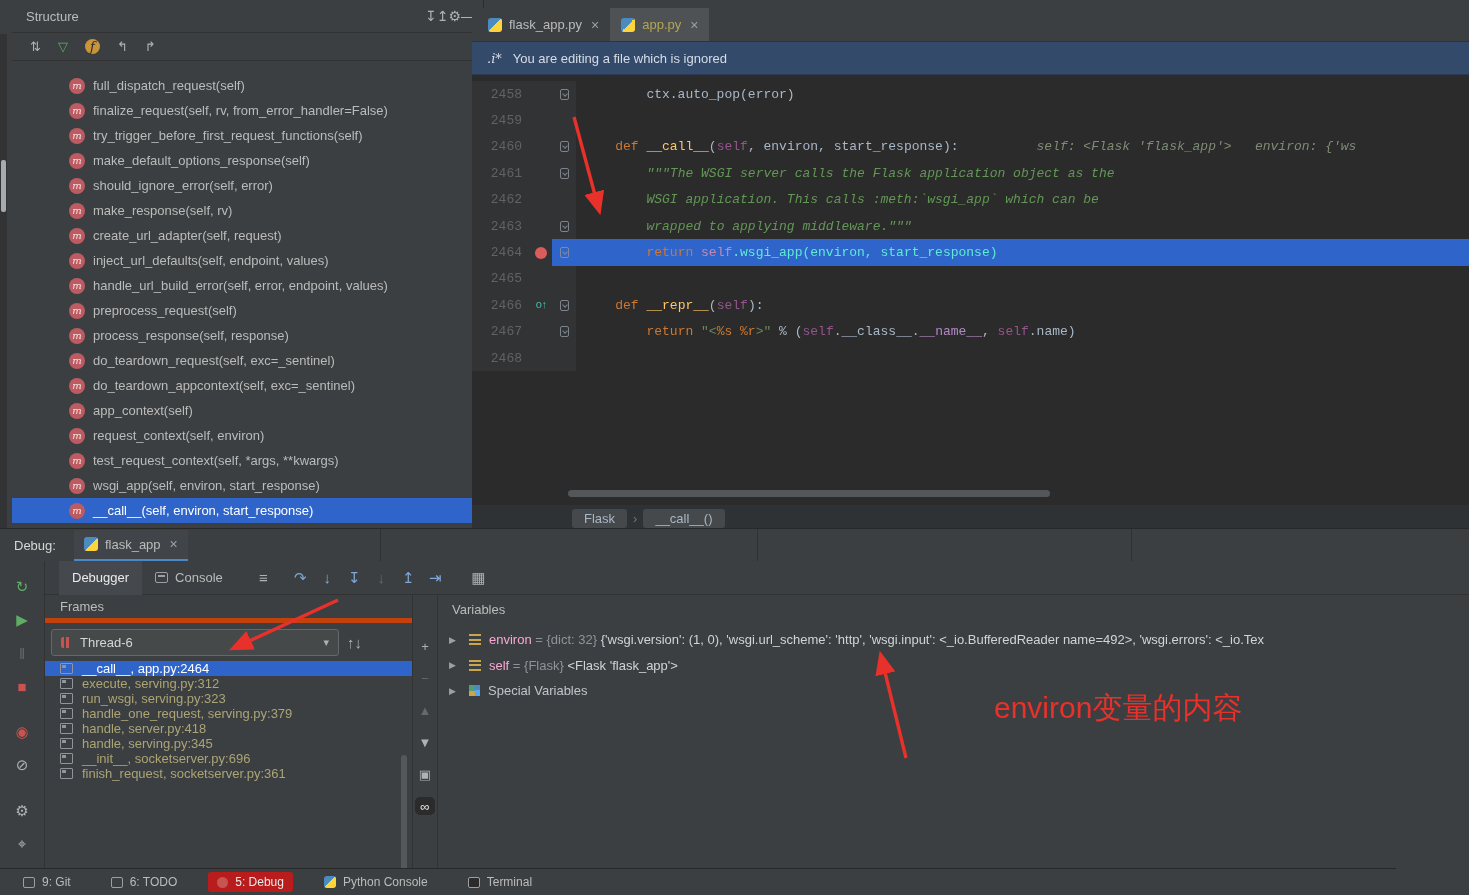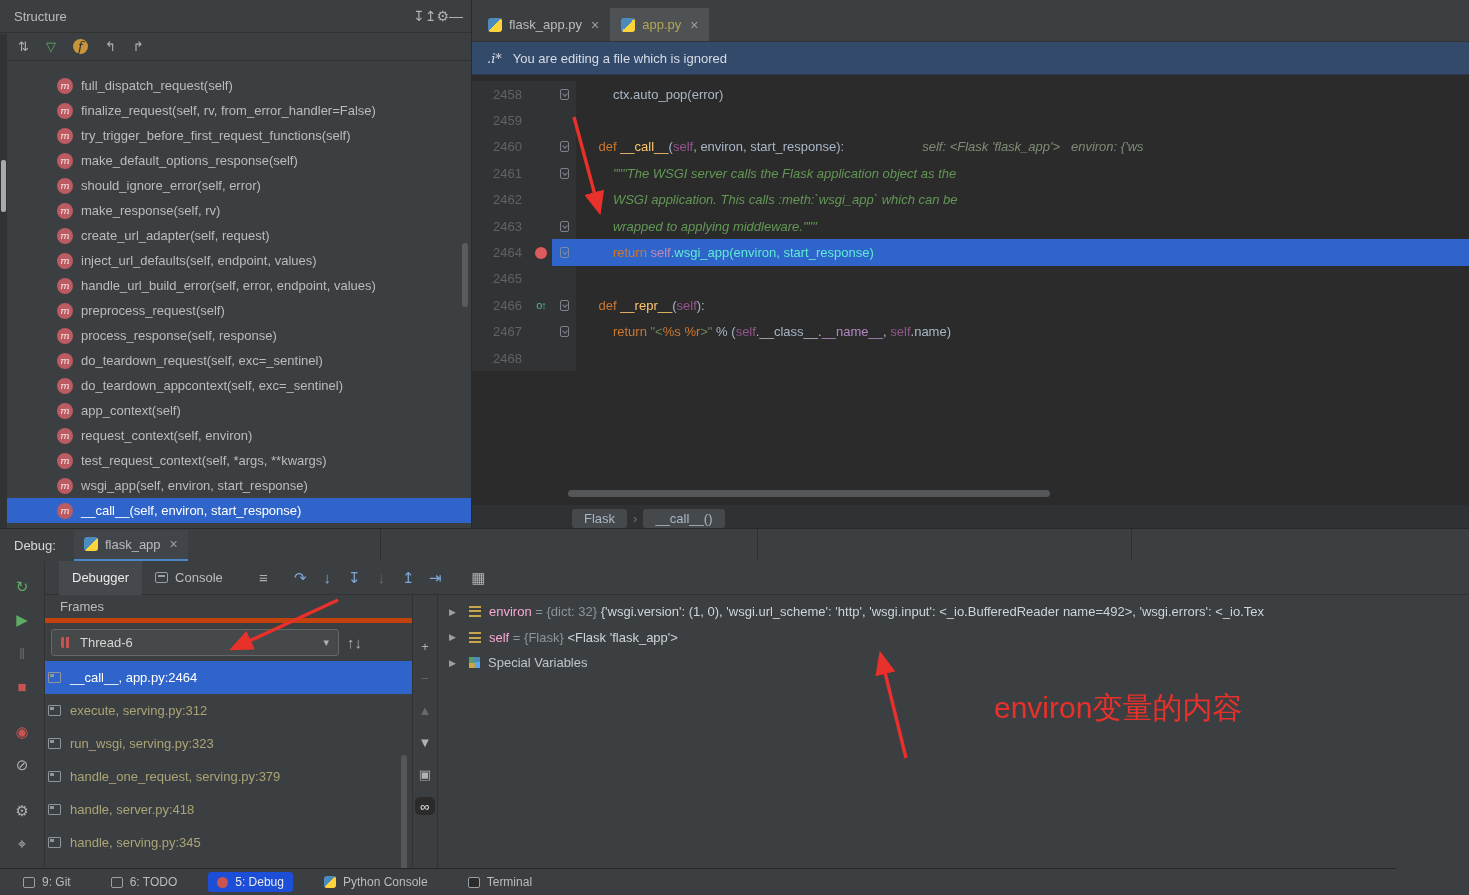--- a/index.html
+++ b/index.html
@@ -1,21 +1,21 @@
 <!DOCTYPE html>
 <html><head>
 <meta charset="utf-8">
 <style>
   *{margin:0;padding:0;box-sizing:border-box}
   html,body{width:1469px;height:895px;overflow:hidden;background:#3c3f41;
     font-family:"Liberation Sans",sans-serif}
   #app{position:relative;width:1469px;height:895px;font-size:13px;color:#bbbbbb}
 
   
-  #structure{position:absolute;left:0;top:0;width:472px;height:528px;background:#3c3f41;border-right:1px solid #2b2b2b}
+  #structure{position:absolute;left:12px;top:0;width:472px;height:528px;background:#3c3f41;border-right:1px solid #2b2b2b}
   #structure-header{height:33px;display:flex;align-items:center;padding:0 8px 0 14px;border-bottom:1px solid #323232}
   #structure-header .spacer{flex:1}
   .hicon{width:27px;text-align:center;color:#afb1b3;font-size:14px}
   #structure-toolbar{height:28px;display:flex;align-items:center;gap:17px;padding-left:18px;border-bottom:1px solid #323232}
   #structure-toolbar .ticon{font-size:13px}
   .t-gray{color:#afb1b3}.t-dim{color:#67696b}.t-blue{color:#7ea7d8}
   .t-green{color:#5fad65}.t-red{color:#c75450}
   .badge-f{background:#c9953b;color:#2b2b2b;width:15px;height:15px;border-radius:50%;
     display:inline-flex;align-items:center;justify-content:center;font-size:11px;font-style:italic;
     font-family:"DejaVu Serif",serif}
@@ -35,21 +35,21 @@
   .etab{display:flex;align-items:center;gap:7px;padding:0 11px;color:#bbbbbb}
   .etab.active{background:#4e5254}
   .etab.ignored .etab-label{color:#b3a555}
   .pyico{width:14px;height:14px;border-radius:3px;flex:none;
     background:linear-gradient(135deg,#4b8bbe 0 50%,#ffd43b 50% 100%)}
   .tab-close{color:#9da0a3;font-size:14px;margin-left:2px}
   #banner{height:33px;background:#344a6b;border-bottom:1px solid #2b3a52;display:flex;align-items:center;gap:11px;padding-left:15px;color:#d6dde6}
   #banner-icon{font-style:italic;font-family:"DejaVu Serif",serif}
 
   #code{position:absolute;top:67px;left:0;right:0;height:416px;background:#2b2b2b;
-    font-family:Liberation Sans, sans-serif;font-size:13px;padding-top:6px;overflow:hidden}
+    font-family:Liberation Mono, monospace;font-size:13px;padding-top:6px;overflow:hidden}
   .code-line{display:flex;height:26.4px}
   .ln{width:58px;flex:none;background:#313335;color:#606366;display:flex;align-items:center;justify-content:flex-end;padding-right:8px}
   .lnmark{width:22px;flex:none;background:#313335;display:flex;align-items:center;justify-content:center}
   .istrip{width:24px;flex:none;background:#313335;display:flex;align-items:center;justify-content:center}
   .line-body{flex:1;display:flex;align-items:center;white-space:pre;overflow:hidden;padding-left:8px}
   .code-line.current .istrip,.code-line.current .line-body{background:#2f65ca}
   .seg.plain{color:#a9b7c6}
   .seg.kw{color:#cc7832}
   .seg.fn{color:#ffc66b}
   .seg.self{color:#94558d}
@@ -96,21 +96,21 @@
   #frames{position:absolute;left:45px;top:34px;width:368px;bottom:0;border-right:1px solid #323232;overflow:hidden}
   #frames-title{height:28px;display:flex;align-items:center;padding-left:15px;border-bottom:5px solid #c2410c}
   #thread-row{height:38px;display:flex;align-items:center;gap:8px;padding-left:6px}
   #thread-select{width:288px;height:27px;background:#45494a;border:1px solid #646869;border-radius:3px;
     display:flex;align-items:center;gap:8px;padding:0 9px;color:#d6d6d6}
   .thread-ico{width:11px;height:11px;flex:none;border-radius:2px;
     background:linear-gradient(90deg,#c75450 0 3px,#45494a 3px 5px,#c75450 5px 8px,#45494a 8px)}
   #thread-select .dd{margin-left:auto;color:#afb1b3;font-size:11px}
   .frame-nav{color:#afb1b3;font-size:15px;width:24px;text-align:center}
   #frames-list{position:absolute;left:0;right:0;top:66px;bottom:0;overflow:hidden}
-  .frame-row{height:33px;display:flex;align-items:center;gap:9px;padding-left:3px;color:#aba475;white-space:nowrap}
+  .frame-row{height:15px;display:flex;align-items:center;gap:9px;padding-left:15px;color:#aba475;white-space:nowrap}
   .frame-row.selected{background:#2f65ca;color:#ffffff}
   .frame-ico{width:13px;height:11px;flex:none;border:1px solid #8f959a;border-radius:1px;position:relative}
   .frame-ico::after{content:"";position:absolute;left:1px;top:1px;width:4px;height:3px;background:#8f959a}
   #frames-scrollbar{position:absolute;right:5px;top:160px;width:6px;height:176px;background:#55585a;border-radius:3px}
 
   #watch-strip{position:absolute;left:413px;top:34px;width:25px;bottom:0;border-right:1px solid #323232;
     display:flex;flex-direction:column;align-items:center;padding-top:42px;gap:14px}
   #watch-strip .ticon{font-size:13px;width:20px;height:18px;display:flex;align-items:center;justify-content:center}
   .t-active{color:#e8e8e8;background:#2b2b2b;border-radius:5px}
 
@@ -125,21 +125,21 @@
   .var-eq,.var-type{color:#8c949c}
   .var-value{color:#cfd4d8}
   .sv-ico{width:11px;height:11px;margin:0 8px 0 4px;flex:none;
     background:conic-gradient(#4e8ab8 0 25%,#56a8f0 0 50%,#c9a64a 0 75%,#55a06a 0)}
   .var-special{color:#c0c5ca}
 
   
   #statusbar{position:absolute;left:0;bottom:0;width:1396px;height:27px;background:#3c3f41;border-top:1px solid #282828;
     display:flex;align-items:center;gap:22px;padding-left:14px;font-size:12px;color:#bbbbbb}
   .sb-item{display:flex;align-items:center;gap:7px;padding:3px 9px;border-radius:3px}
-  .sb-item.active{background:#1d4ed8;color:#e9e9e9}
+  .sb-item.active{background:#b91c1c;color:#e9e9e9}
   .sb-ico{width:12px;height:11px;border:1px solid #9da0a3;border-radius:2px;flex:none}
   .sb-ico.ico-debug{background:#c75450;border:none;border-radius:50%;width:11px;height:11px}
   .sb-ico.ico-python{background:linear-gradient(135deg,#4b8bbe 0 50%,#ffd43b 50% 100%);border:none;border-radius:3px;width:12px;height:12px}
   .sb-ico.ico-terminal{background:#2b2b2b}
 
   
   #annotations-svg{position:absolute;left:0;top:0;z-index:60;pointer-events:none}
   #annotation-text{position:absolute;left:994px;top:688px;z-index:60;pointer-events:none;
     font-size:30px;color:#e8312a}
 </style>
@@ -440,20 +440,21 @@
       </div>
       <div id="watch-strip">
           <span class="ticon t-gray">+</span>
           <span class="ticon t-dim">−</span>
           <span class="ticon t-dim">▲</span>
           <span class="ticon t-gray">▼</span>
           <span class="ticon t-gray">▣</span>
           <span class="ticon t-active">∞</span>
         </div>
       <div id="variables">
+        <div id="variables-title">Variables</div>
         <div id="variables-rows">
             <div class="var-row"><span class="expander">▶</span><span class="var-ico"></span><span class="var-name">environ</span><span class="var-eq"> = </span><span class="var-type">{dict: 32} </span><span class="var-value">{'wsgi.version': (1, 0), 'wsgi.url_scheme': 'http', 'wsgi.input': &lt;_io.BufferedReader name=492&gt;, 'wsgi.errors': &lt;_io.Tex</span></div>
             <div class="var-row"><span class="expander">▶</span><span class="var-ico"></span><span class="var-name">self</span><span class="var-eq"> = </span><span class="var-type">{Flask} </span><span class="var-value">&lt;Flask 'flask_app'&gt;</span></div>
             <div class="var-row"><span class="expander">▶</span><span class="sv-ico"></span><span class="var-special">Special Variables</span></div>
           </div>
       </div>
     </div>
   </div>
 
   <div id="statusbar">

